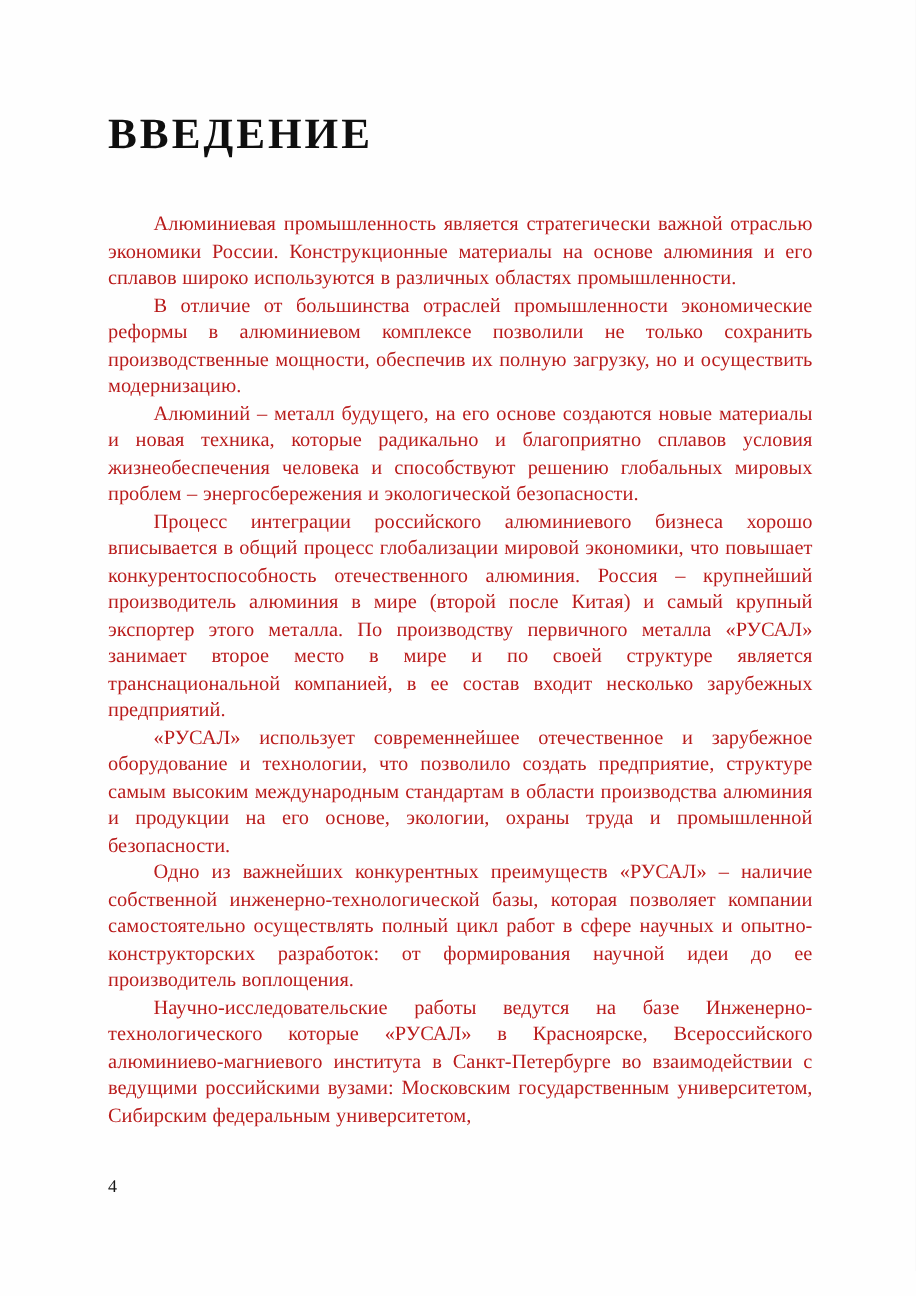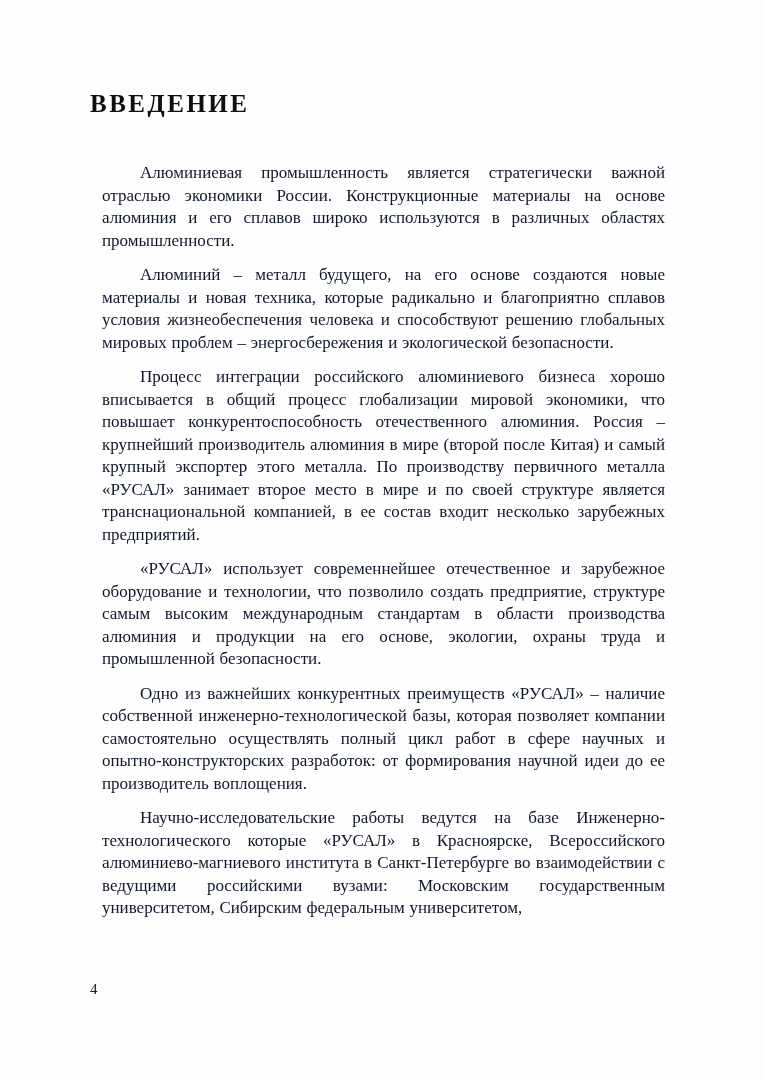--- a/index.html
+++ b/index.html
@@ -17,54 +17,55 @@
     }
     .page {
       position: absolute;
       inset: 0;
       background: #fefefe;
       box-sizing: border-box;
       padding: 90px 86px 0 90px;
     }
     .page-title {
       margin: 0 0 44px 0;
-      font-size: 25px;
+      font-size: 36px;
       font-weight: bold;
       letter-spacing: 2.5px;
       color: #0f0f0f;
       font-family: "Liberation Serif", "DejaVu Serif", serif;
     }
     .body-text p {
-      margin: 12px;
+      margin: 0;
       font-size: 17px;
       line-height: 22.5px;
       text-align: justify;
       text-indent: 38px;
       hyphens: auto;
       -webkit-hyphens: auto;
       word-spacing: 0.5px;
-      color: #0f172a;
+      color: #b91c1c;
     }
     .page-number {
       position: absolute;
       left: 90px;
       bottom: 82px;
       font-size: 15px;
       color: #161616;
     }
   </style>
 </head>
 <body>
 
 <div class="page">
 
   <h1 class="page-title">ВВЕДЕНИЕ</h1>
 
   <div class="body-text">
     <p>Алюминиевая промышленность является стратегически важной отраслью экономики России. Конструкционные материалы на основе алюминия и его сплавов широко используются в различных областях промышленности.</p>
+    <p>В отличие от большинства отраслей промышленности экономические реформы в алюминиевом комплексе позволили не только сохранить производственные мощности, обеспечив их полную загрузку, но и осуществить модернизацию.</p>
     <p>Алюминий – металл будущего, на его основе создаются новые материалы и новая техника, которые радикально и благоприятно сплавов условия жизнеобеспечения человека и способствуют решению глобальных мировых проблем – энергосбережения и экологической безопасности.</p>
     <p>Процесс интеграции российского алюминиевого бизнеса хорошо вписывается в общий процесс глобализации мировой экономики, что повышает конкурентоспособность отечественного алюминия. Россия – крупнейший производитель алюминия в мире (второй после Китая) и самый крупный экспортер этого металла. По производству первичного металла «РУСАЛ» занимает второе место в мире и по своей структуре является транснациональной компанией, в ее состав входит несколько зарубежных предприятий.</p>
     <p>«РУСАЛ» использует современнейшее отечественное и зарубежное оборудование и технологии, что позволило создать предприятие, структуре самым высоким международным стандартам в области производства алюминия и продукции на его основе, экологии, охраны труда и промышленной безопасности.</p>
     <p>Одно из важнейших конкурентных преимуществ «РУСАЛ» – наличие собственной инженерно-технологической базы, которая позволяет компании самостоятельно осуществлять полный цикл работ в сфере научных и опытно-конструкторских разработок: от формирования научной идеи до ее производитель воплощения.</p>
     <p>Научно-исследовательские работы ведутся на базе Инженерно-технологического которые «РУСАЛ» в Красноярске, Всероссийского алюминиево-магниевого института в Санкт-Петербурге во взаимодействии с ведущими российскими вузами: Московским государственным университетом, Сибирским федеральным университетом,</p>
   </div>
 
   <div class="page-number">4</div>
 
 </div>

